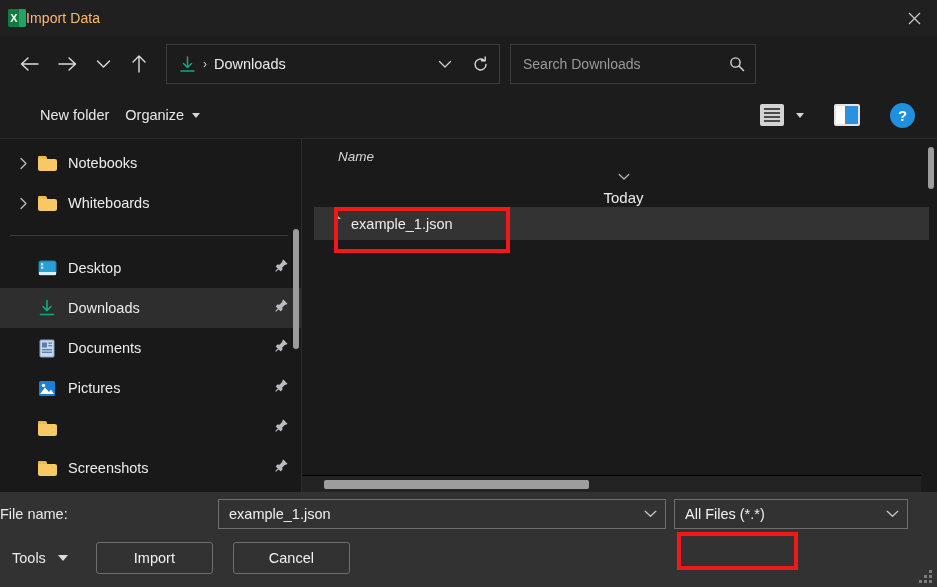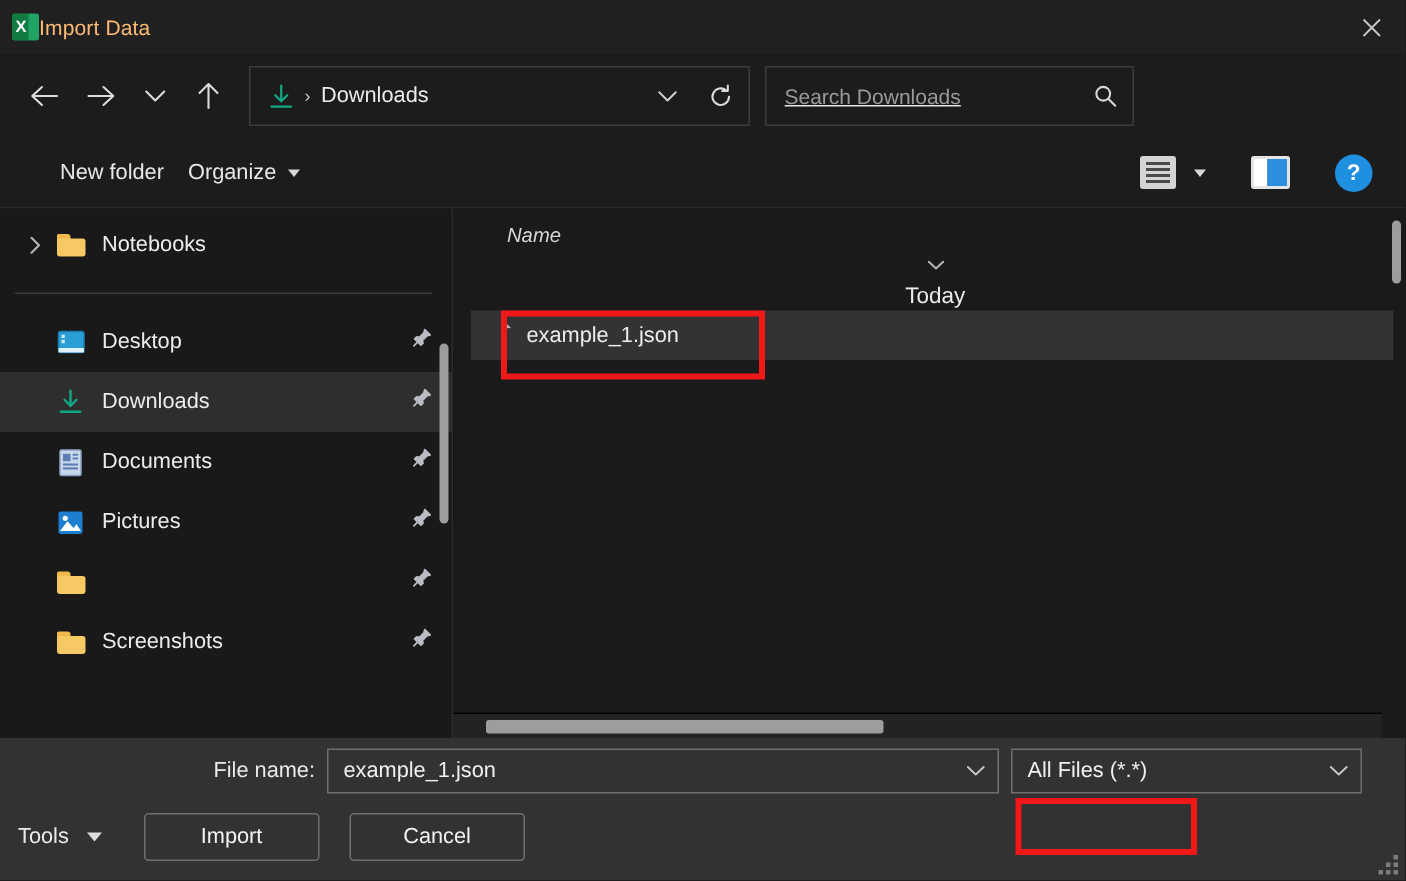--- a/index.html
+++ b/index.html
@@ -89,21 +89,20 @@
   .addr-chev { color: #cfcfcf; display:flex; align-items:center; padding: 0 6px; }
   .addr-refresh { color: #dadada; display:flex; align-items:center; padding-left: 6px; padding-right: 2px;}
 
   .searchbox {
     width: 246px; height: 40px;
     margin-left: 10px;
     border: 1px solid #3d3d3d;
     background: #1c1c1c;
     display: flex; align-items: center;
     padding: 0 10px 0 12px;
-    text-decoration: underline;
   }
   .searchbox input {
     flex: 1; background: transparent; border: 0; outline: none;
     color: #e2e2e2; font-size: 14px;
     font-family: "Liberation Sans", sans-serif;
   }
   .searchbox input::placeholder { color: #9a9a9a; }
   .search-ic { color: #d8d8d8; display:flex; align-items:center; }
 
   
@@ -242,21 +241,21 @@
   
   .footer {
     height: 95px; min-height: 95px; background: #323232;
     position: relative;
   }
   .fname-row {
     display: flex; align-items: center; height: 44px;
     padding: 0 20px 0 0;
   }
   .fname-label {
-    width: 218px; text-align: right; padding-right: 8px;
+    width: 218px; padding-right: 8px;
     font-size: 14.5px; color: #eaeaea;
   }
   .combo {
     height: 30px; border: 1px solid #6e6e6e; background: #323232;
     display: flex; align-items: center; padding: 0 8px 0 10px;
   }
   .combo .cval { flex: 1; font-size: 14.5px; color: #f0f0f0; white-space: nowrap; overflow: hidden;}
   .combo .ccv { color: #c8c8c8; display: flex; align-items: center; }
   .fname-combo { width: 448px; }
   .ftype-combo { width: 234px; margin-left: 8px; }
@@ -407,20 +406,34 @@
         </span>
         <span class="side-icon">
           <span class="folder">
               <span class="tab"></span>
               <span class="bd"></span>
             </span>
         </span>
         <span class="side-label">Notebooks</span>
       </div>
 
+      <div class="side-row">
+        <span class="side-chev">
+          <svg width="9" height="13" viewBox="0 0 9 13">
+              <path d="M2 1.5 L7 6.5 L2 11.5" stroke="#b7b7b7" stroke-width="1.4" fill="none" stroke-linecap="round" stroke-linejoin="round"></path>
+            </svg>
+        </span>
+        <span class="side-icon">
+          <span class="folder">
+              <span class="tab"></span>
+              <span class="bd"></span>
+            </span>
+        </span>
+        <span class="side-label">Whiteboards</span>
+      </div>
 
       <div class="side-divider"></div>
 
       <div class="side-row">
         <span class="side-chev empty"></span>
         <span class="side-icon">
           <svg width="19" height="17" viewBox="0 0 19 17">
             <rect x="1" y="1" width="17" height="14" rx="1.5" fill="#2a9fd6"></rect>
             <rect x="1" y="1" width="17" height="14" rx="1.5" fill="none" stroke="#1a7fb0" stroke-width="1"></rect>
             <rect x="3" y="3.2" width="2.2" height="2.2" fill="#cfe9f7"></rect>

